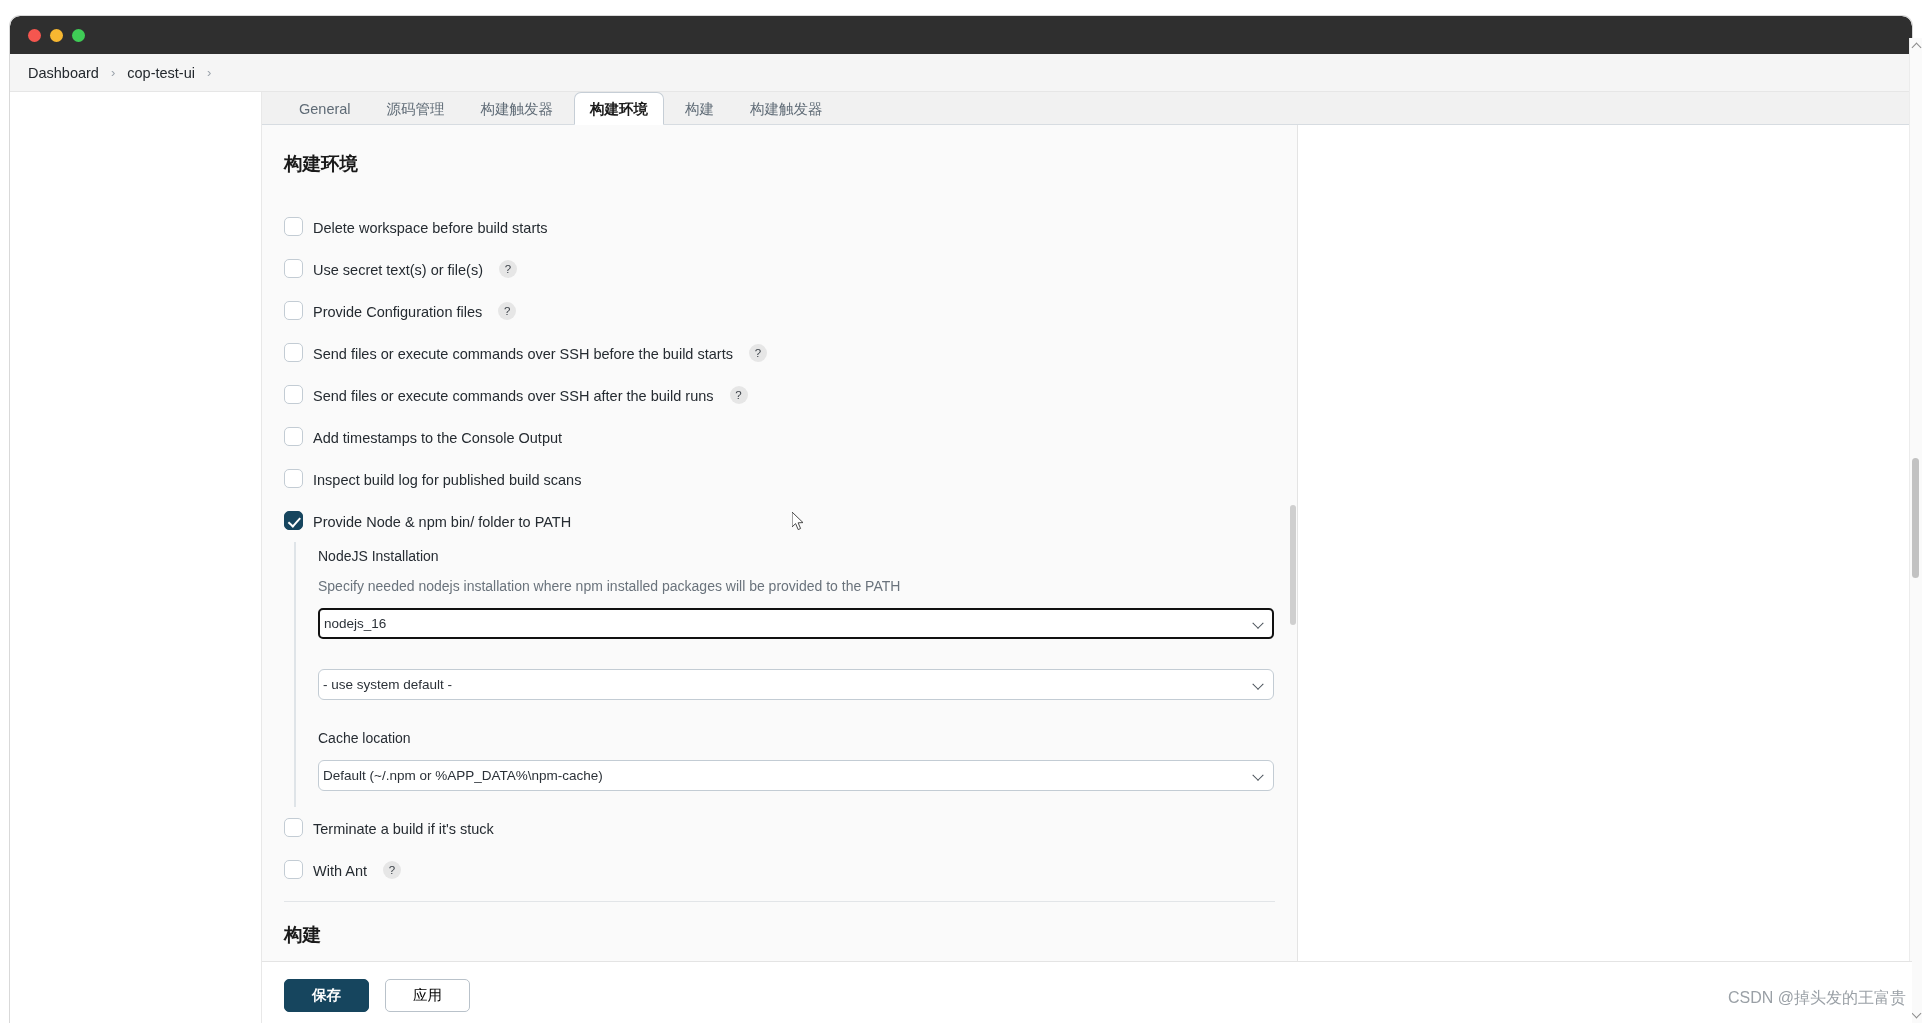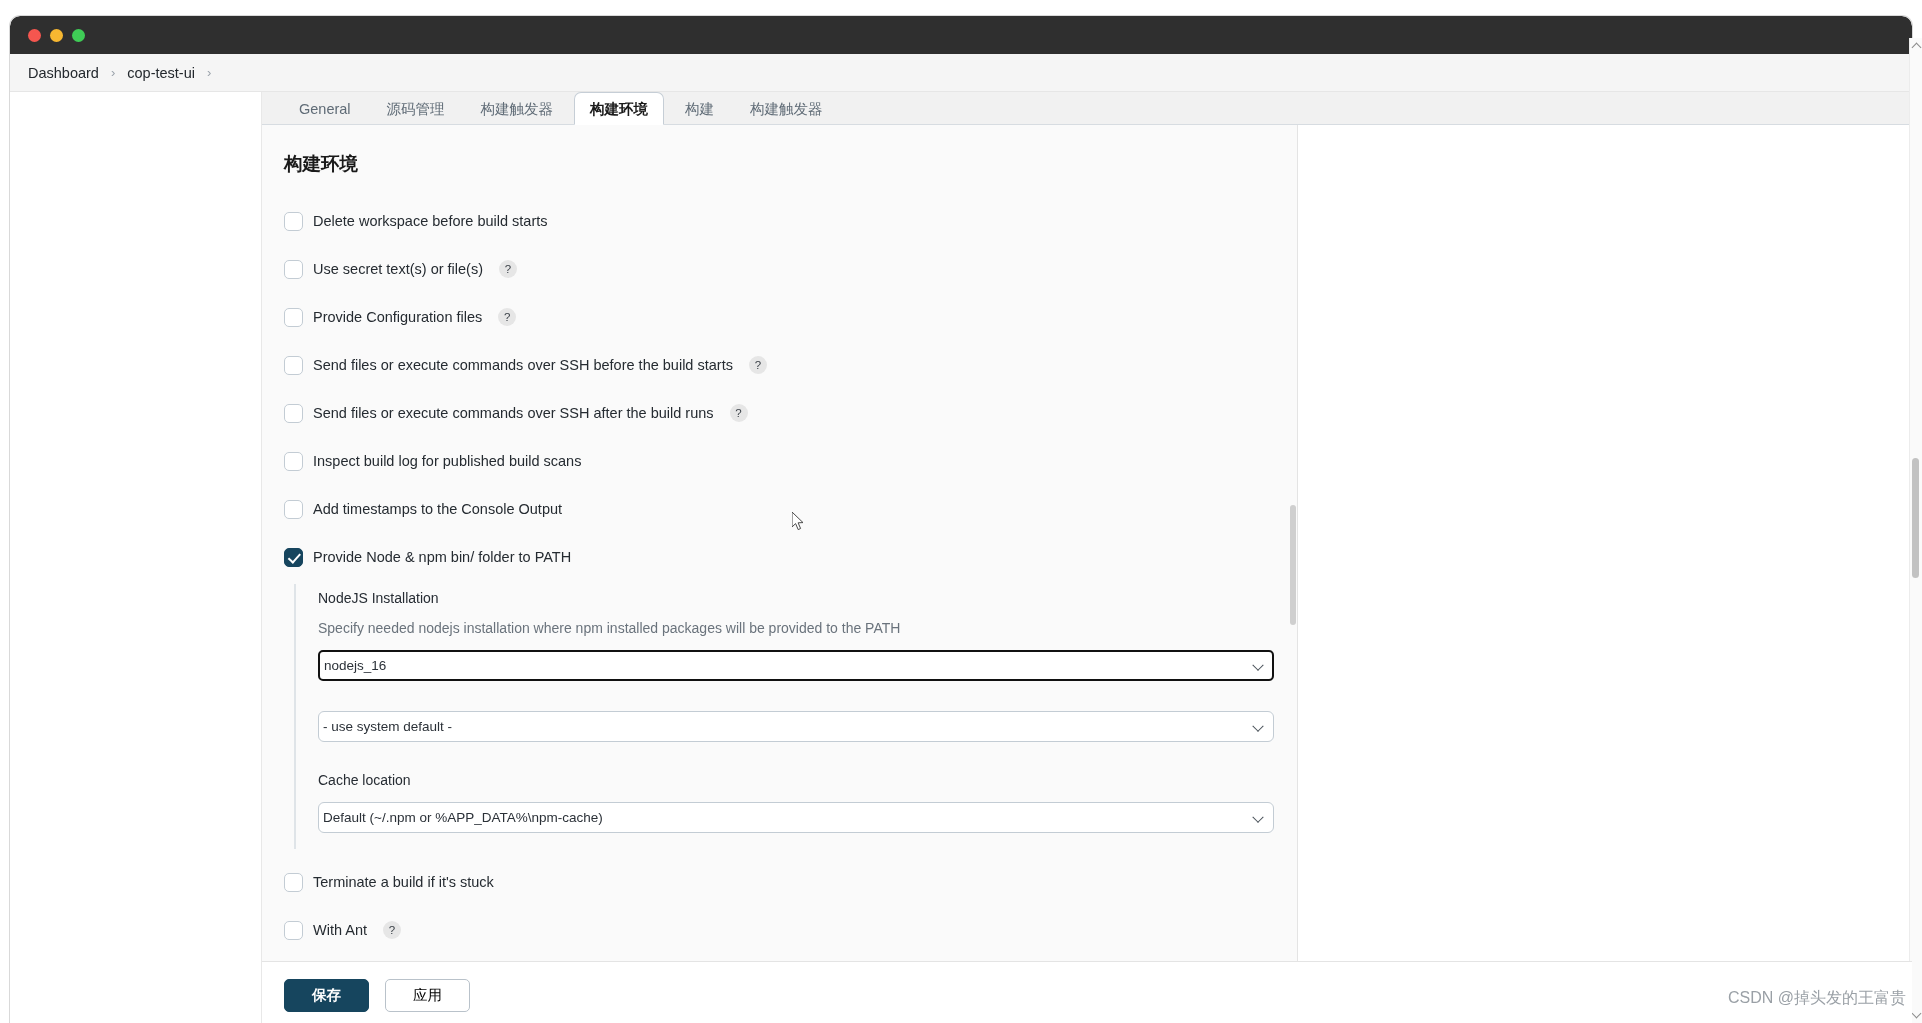--- a/index.html
+++ b/index.html
@@ -142,26 +142,25 @@
     font-size: 18.5px;
     font-weight: 700;
     color: #1a1a1a;
     padding-left: 22px;
     margin-bottom: 30px;
   }
 
   
   .cb-row {
     display: flex;
-    align-items: center;
+    align-items: flex-end;
     gap: 10px;
     padding-left: 22px;
     height: 30px;
     margin-bottom: 12px;
-    margin-top: 18px;
   }
   .cb-box {
     width: 19px;
     height: 19px;
     border: 1.6px solid #c3ccd4;
     border-radius: 5px;
     background: #ffffff;
     flex: 0 0 19px;
     cursor: pointer;
   }
@@ -441,26 +440,26 @@
             </div>
 
             <div class="cb-row">
               <span class="cb-box"></span>
               <span class="cb-label">Send files or execute commands over SSH after the build runs</span>
               <span class="help-badge">?</span>
             </div>
 
             <div class="cb-row">
               <span class="cb-box"></span>
+              <span class="cb-label">Add timestamps to the Console Output</span>
+            </div>
+
+            <div class="cb-row">
+              <span class="cb-box"></span>
               <span class="cb-label">Inspect build log for published build scans</span>
-            </div>
-
-            <div class="cb-row">
-              <span class="cb-box"></span>
-              <span class="cb-label">Add timestamps to the Console Output</span>
             </div>
 
             <div class="cb-row">
               <span class="cb-box checked"></span>
               <span class="cb-label">Provide Node &amp; npm bin/ folder to PATH</span>
             </div>
 
             <div class="nested">
 
               <div class="field-label">NodeJS Installation</div>

